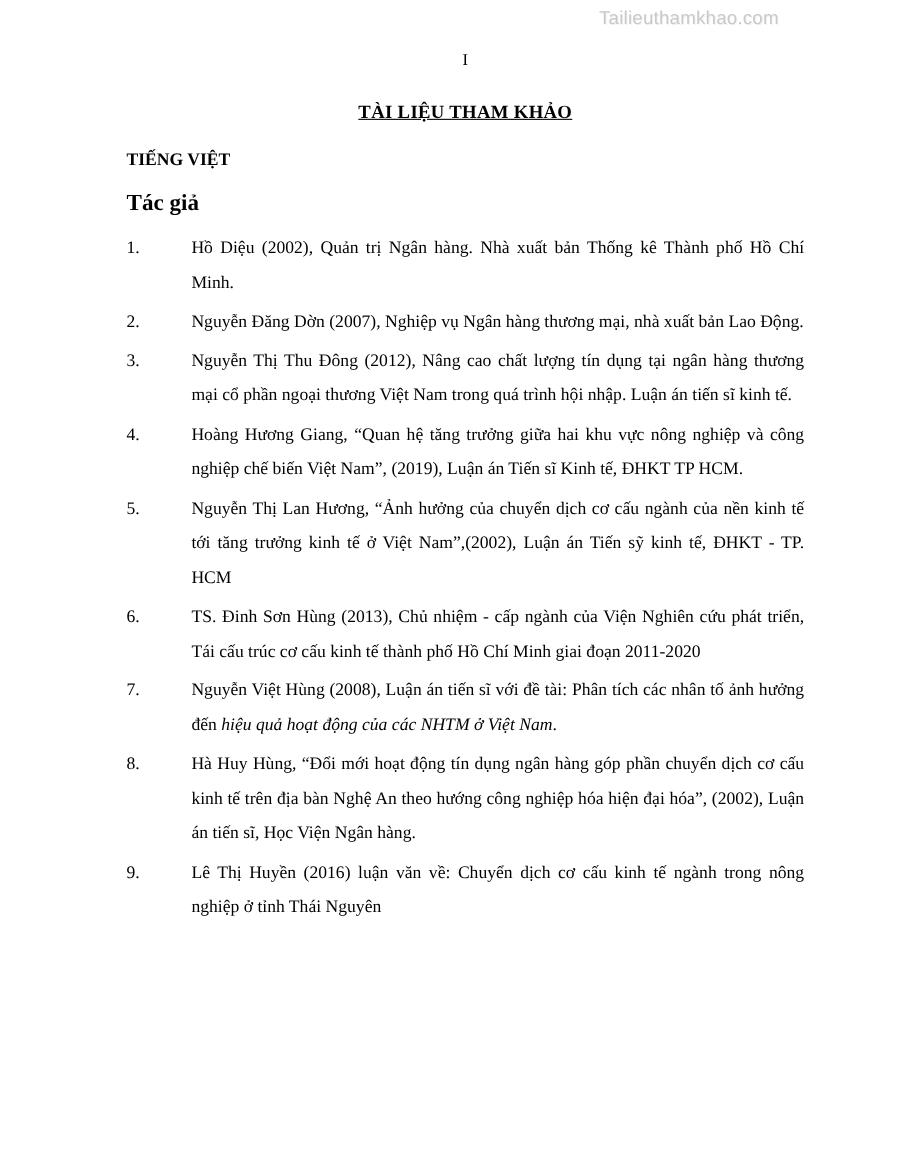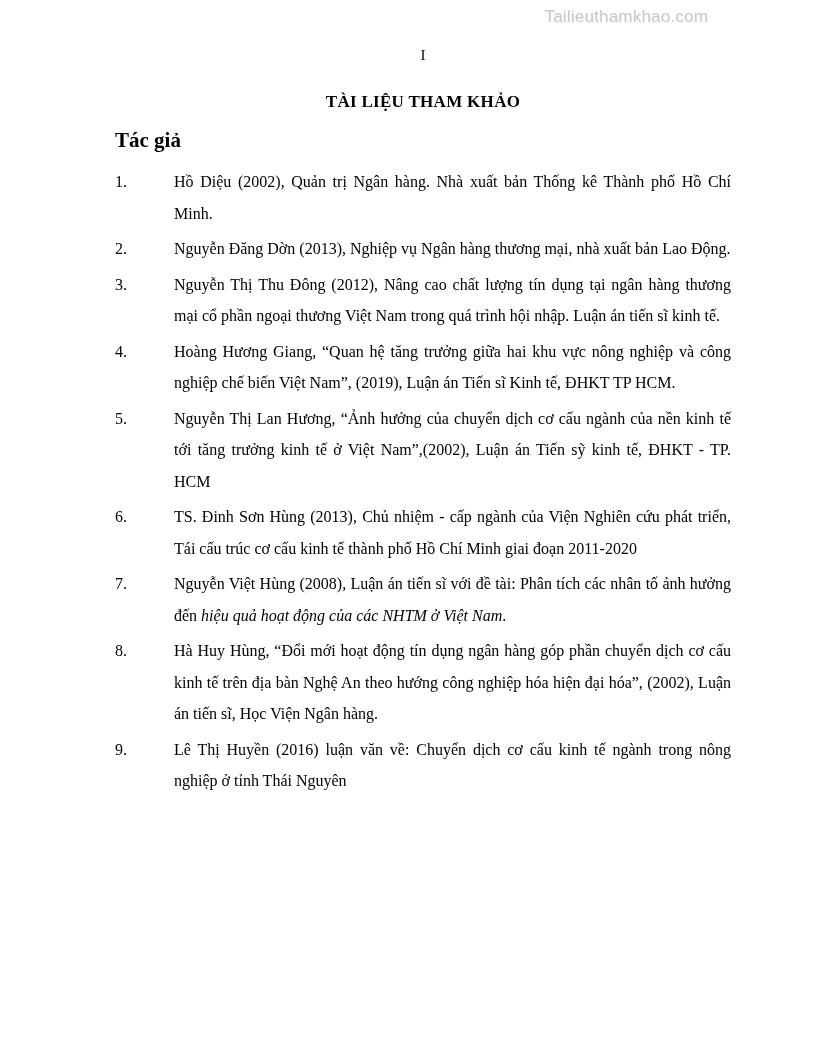--- a/index.html
+++ b/index.html
@@ -42,20 +42,21 @@
     font-size: 15px;
     line-height: 31px;
   }
   .doc-title {
     margin-top: 15px;
     text-align: center;
     font-size: 17px;
     font-weight: bold;
     line-height: 31px;
     letter-spacing: 0.3px;
+    text-decoration: underline;
   }
   .section-heading {
     margin-top: 13px;
     font-size: 16px;
     font-weight: bold;
     line-height: 31px;
   }
   .subsection-heading {
     margin-top: 8px;
     font-size: 21px;
@@ -91,33 +92,34 @@
 <div class="page">
 
   <div class="watermark">Tailieuthamkhao.com</div>
 
   <div class="content">
 
     <div class="page-number">I</div>
 
     <div class="doc-title">TÀI LIỆU THAM KHẢO</div>
 
+    <div class="section-heading">TIẾNG VIỆT</div>
 
     <div class="subsection-heading">Tác giả</div>
 
     <div class="ref-list">
 
       <div class="ref">
         <span class="ref-num">1.</span>
         <div class="ref-text">Hồ Diệu (2002), Quản trị Ngân hàng. Nhà xuất bản Thống kê Thành phố Hồ Chí Minh.</div>
       </div>
 
       <div class="ref">
         <span class="ref-num">2.</span>
-        <div class="ref-text">Nguyễn Đăng Dờn (2013), Nghiệp vụ Ngân hàng thương mại, nhà xuất bản Lao Động.</div>
+        <div class="ref-text">Nguyễn Đăng Dờn (2007), Nghiệp vụ Ngân hàng thương mại, nhà xuất bản Lao Động.</div>
       </div>
 
       <div class="ref">
         <span class="ref-num">3.</span>
         <div class="ref-text">Nguyễn Thị Thu Đông (2012), Nâng cao chất lượng tín dụng tại ngân hàng thương mại cổ phần ngoại thương Việt Nam trong quá trình hội nhập. Luận án tiến sĩ kinh tế.</div>
       </div>
 
       <div class="ref">
         <span class="ref-num">4.</span>
         <div class="ref-text">Hoàng Hương Giang, “Quan hệ tăng trưởng giữa hai khu vực nông nghiệp và công nghiệp chế biến Việt Nam”, (2019), Luận án Tiến sĩ Kinh tế, ĐHKT TP HCM.</div>

